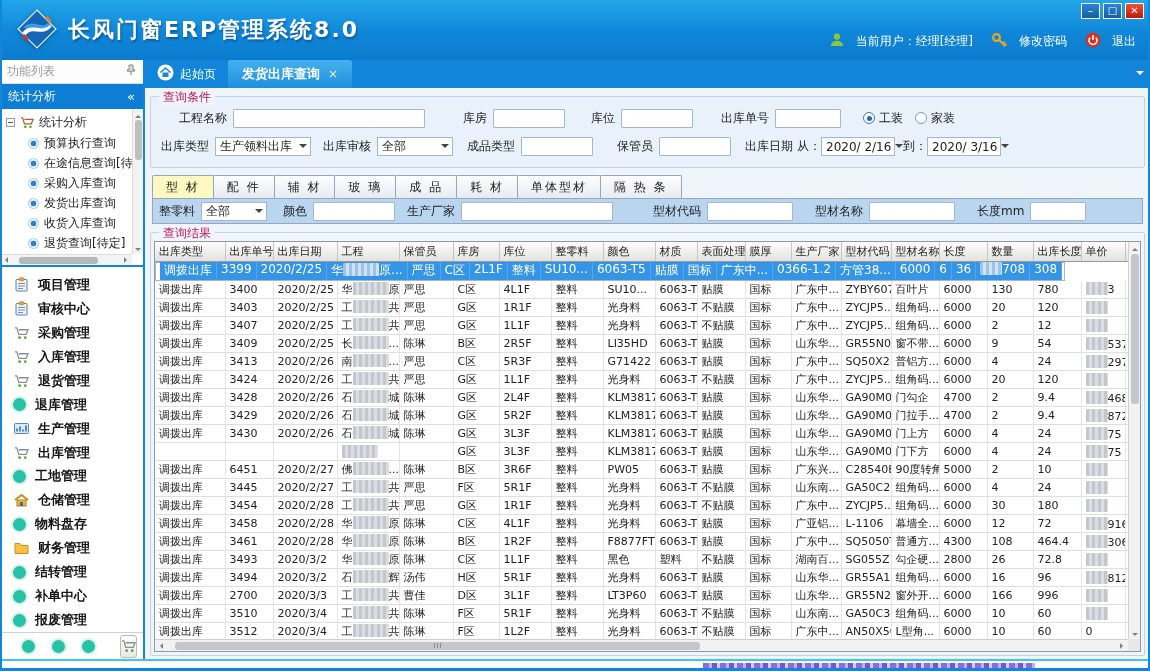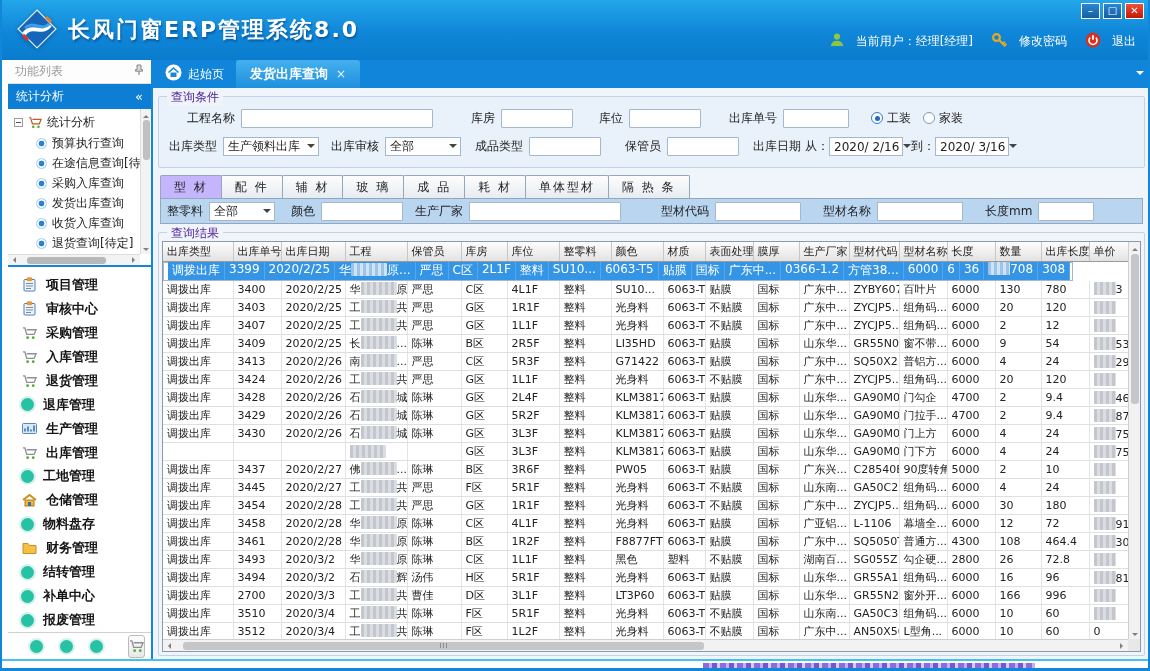--- a/index.html
+++ b/index.html
@@ -14,21 +14,21 @@
   .logo{margin-right:10px;filter:drop-shadow(0 1px 2px rgba(0,0,0,.3))}
   .title{color:#fff;font-size:22px;font-weight:bold;letter-spacing:2px;text-shadow:1px 2px 2px rgba(0,40,90,.45)}
   .winbtns{position:absolute;top:3px;right:6px;display:flex;gap:3px}
   .wbtn{width:19px;height:16px;border:1px solid #fff;background:linear-gradient(#2a86d4,#155f9e);color:#fff;font-size:10px;line-height:14px;text-align:center;cursor:pointer}
   .wbtn.close{background:linear-gradient(#f05038,#c01808)}
   .userbar{position:absolute;right:14px;top:32px;display:flex;align-items:center;gap:18px;color:#fff;font-size:12px}
   .ubit{display:flex;align-items:center;gap:11px}
 
   
   .mainrow{display:flex;height:599px}
-  .sidebar{width:145px;min-width:145px;border-right:2px solid #1287d9;background:#fff;display:flex;flex-direction:column;margin-left:8px}
+  .sidebar{width:145px;min-width:145px;border-right:2px solid #1287d9;background:#fff;display:flex;flex-direction:column;margin-left:0}
   .main{flex:1;display:flex;flex-direction:column;min-width:0}
 
   
   .paneltitle{height:24px;display:flex;align-items:center;justify-content:space-between;padding:0 7px;color:#9a9a9a;border-bottom:1px solid #e0e0e0;background:#fdfdfd}
   .sectitle{height:25px;background:#0d7ed4;color:#fff;display:flex;align-items:center;justify-content:space-between;padding:0 8px;font-size:12px}
   .sectitle .col{font-size:13px}
   .treebox{height:158px;position:relative;border-bottom:2px solid #1287d9;background:#fff;overflow:hidden}
   .treeinner{position:absolute;left:0;top:0;right:11px;bottom:11px;overflow:hidden;padding:3px 0 0 6px}
   .troot{display:flex;align-items:center;gap:4px;height:21px;font-size:12px;color:#222}
   .texp{width:9px;height:9px;border:1px solid #9a9a9a;background:#fff;position:relative}
@@ -57,37 +57,37 @@
   
   .tabbar{height:28px;background:#1185d9;display:flex;align-items:stretch;position:relative}
   .htab{display:flex;align-items:center;gap:6px;color:#fff;padding:0 12px;font-size:12px;cursor:pointer}
   .atab{display:flex;align-items:center;gap:8px;color:#fff;padding:0 14px;font-size:13px;font-weight:bold;background:linear-gradient(#44b0ee,#1f90dd);border-radius:3px 3px 0 0;cursor:pointer}
   .atab .x{font-weight:normal;font-size:12px;opacity:.9;cursor:pointer}
   .tbarr{position:absolute;right:6px;top:11px;width:0;height:0;border:4px solid transparent;border-top-color:#fff}
 
   
   .content{flex:1;background:#f0f5fb;padding:2px 5px 0 5px;display:flex;flex-direction:column;min-height:0}
   .group{border:1px solid #c3d3e4;border-radius:2px;position:relative;background:#e3edf8}
-  .group>.glabel{position:absolute;top:-8px;left:8px;background:inherit;padding:0 4px;font-size:12px;color:#4c1d95;background:#eef4fa}
+  .group>.glabel{position:absolute;top:-8px;left:8px;background:inherit;padding:0 4px;font-size:12px;color:#be185d;background:#eef4fa}
   .qgroup{height:72px;margin-top:6px;padding:12px 8px 6px 10px;background:#e9f1fa}
   .qrow{display:flex;align-items:center;margin-bottom:9px}
   .ql{color:#222;white-space:nowrap}
   .inp{height:19px;border:1px solid #a3b8cf;background:#fff;border-radius:1px}
   .sel{height:19px;border:1px solid #a3b8cf;background:#fff;display:inline-flex;align-items:center;justify-content:space-between;padding:0 2px 0 4px;font-size:12px;white-space:nowrap;cursor:pointer}
   .sarr{width:0;height:0;border:4px solid transparent;border-top-color:#444;margin:3px 1px 0 4px}
   .radio{display:inline-flex;align-items:center;gap:4px;margin-right:12px;cursor:pointer}
   .rdot{width:12px;height:12px;border-radius:50%;border:1px solid #7a9ac0;background:#fff;position:relative}
   .radio.on .rdot{border-color:#3a7ac8}
   .radio.on .rdot::after{content:"";position:absolute;left:2.5px;top:2.5px;width:5px;height:5px;border-radius:50%;background:#1a6ac8}
   .pbtn{height:24px;border:1px solid #89a5c4;border-radius:3px;background:linear-gradient(#fefefe,#e4e9ef);display:inline-flex;align-items:center;gap:7px;padding:0 12px;font-size:13px;cursor:pointer;white-space:nowrap}
   .btncol{position:absolute;right:14px;top:6px;display:flex;flex-direction:column;gap:7px;align-items:stretch}
 
   .mtabs{display:flex;margin:7px 0 0 2px;align-items:flex-end;height:23px}
   .mtab{padding:3px 13px 2px 13px;border:1px solid #93a8bf;border-bottom:none;background:linear-gradient(#fdfdfd,#e7ecf2);margin-right:-1px;font-size:12px;letter-spacing:2px;border-radius:2px 2px 0 0;cursor:pointer;white-space:nowrap}
-  .mtab.active{background:#c4b5fd;position:relative;z-index:2}
+  .mtab.active{background:#fef9c3;position:relative;z-index:2}
   .filterrow{background:#b9d5f0;border:1px solid #93a8bf;margin:0 2px;padding:3px 6px;display:flex;align-items:center;gap:6px;height:26px}
 
   .rgroup{flex:1;margin:8px 0 3px 0;background:#f0f5fb;border:1px solid #c3d3e4;padding:8px 3px 3px 3px;display:flex;flex-direction:column;min-height:0}
   .rgroup>.glabel{background:#f0f5fb}
   .gridwrap{flex:1;position:relative;border:1px solid #8d99a6;background:#fff;overflow:hidden}
   .tablebox{position:absolute;left:0;top:0;right:12px;bottom:12px;overflow:hidden}
   table{border-collapse:collapse;table-layout:fixed;width:990px;font-size:11px}
   th{height:19px;font-weight:normal;text-align:left;padding:0 4px;background:linear-gradient(#fdfdfd,#e2e2e2);border-right:1px solid #c6c6c6;border-bottom:1px solid #9a9a9a;white-space:nowrap;overflow:hidden}
   td{height:18px;padding:0 4px;border-right:1px solid #e2e4e8;border-bottom:1px solid #dddfe3;white-space:nowrap;overflow:hidden}
   tr.sel td{background:#3495e6;color:#fff;border-right-color:#55a8ec;border-bottom-color:#3495e6}
@@ -730,21 +730,21 @@
                       <td>GA90M09..</td>
                       <td>门下方</td>
                       <td>6000</td>
                       <td>4</td>
                       <td>24</td>
                       <td><span class="redact" style="width: 22px;"></span>75</td>
                       <td>423</td>
                     </tr>
                     <tr>
                       <td>调拨出库</td>
-                      <td>3437</td>
+                      <td>6451</td>
                       <td>2020/2/27</td>
                       <td>佛<span class="redact" style="width: 36px;"></span>...</td>
                       <td>陈琳</td>
                       <td>B区</td>
                       <td>3R6F</td>
                       <td>整料</td>
                       <td>PW05</td>
                       <td>6063-T5</td>
                       <td>贴膜</td>
                       <td>国标</td>

